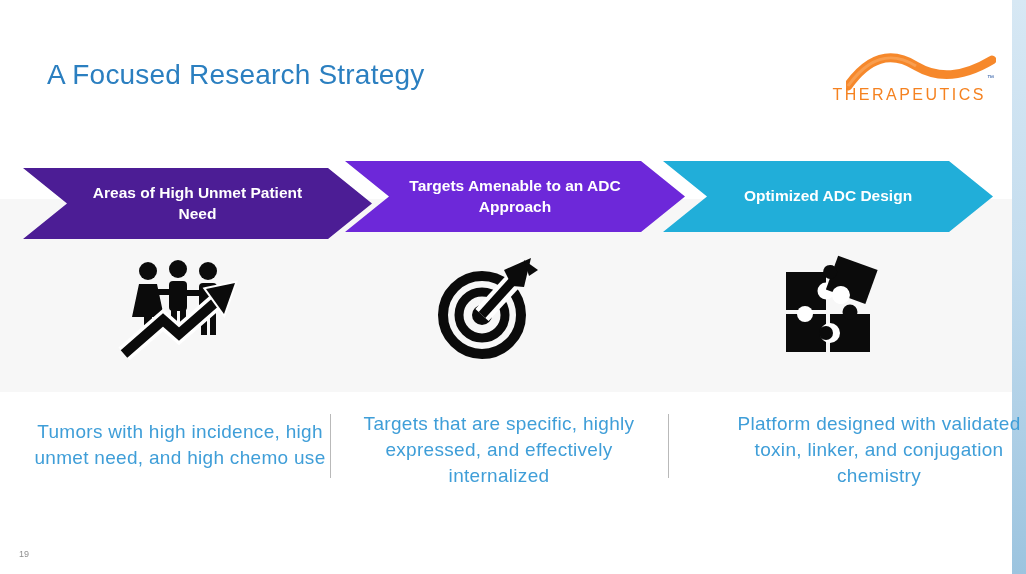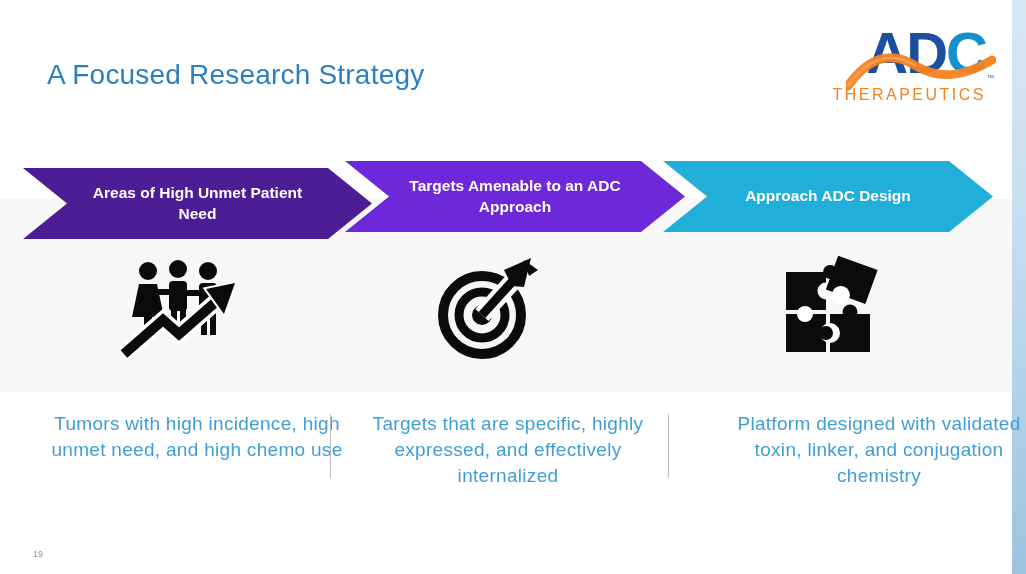--- a/index.html
+++ b/index.html
@@ -63,59 +63,58 @@
   .icon-box-1 { left:118px; top:258px; }
   .icon-box-2 { left:434px; top:256px; }
   .icon-box-3 { left:772px; top:254px; }
 
   
   .desc {
     position:absolute; top:411px; width:302px;
     text-align:center; font-size:19px; line-height:1.38;
     color:#3f9ed8; letter-spacing:0.3px;
   }
-  .desc-1 { left:46px; }
-  .desc-2 { left:357px; }
+  .desc-1 { left:29px;margin-top:8px; }
+  .desc-2 { left:348px; }
   .desc-3 { left:728px; }
 
   .v-divider {
     position:absolute; top:414px; width:1px; height:64px;
     background:#b9b9b9;
   }
   .v-divider-1 { left:330px; }
   .v-divider-2 { left:668px; }
 
   
   .page-number {
     position:absolute; left:19px; top:549px;
-    font-size:9px; color:#8f8f8f;margin-left:14px;
+    font-size:9px; color:#8f8f8f;
   }
 </style>
 </head>
 <body>
 
 <div class="band"></div>
 
 <div class="side-strip"></div>
 
 <div class="title">A Focused Research Strategy</div>
 
 <div class="logo">
-  <div class="logo-word"><span class="logo-a">A</span><span class="logo-d">D</span><span class="logo-c">C</span></div>
   <svg class="logo-swoosh" width="150" height="70" viewBox="0 0 150 70">
     <path d="M2,58 C22,30 44,22 70,38 C92,51 116,50 146,32" fill="none" stroke="#f58220" stroke-width="9" stroke-linecap="round" opacity="0.95"></path>
     <path d="M2,58 C22,30 44,22 70,38" fill="none" stroke="#f9a860" stroke-width="3" opacity="0.7"></path>
   </svg>
   <div class="logo-tm">™</div>
   <div class="logo-sub">THERAPEUTICS</div>
 </div>
 
 <div class="chevron chevron-1" style="background-color: #4c1d95; margin-top: 7px;">Areas of High Unmet Patient Need</div>
 <div class="chevron chevron-2" style="background-color: #6d28d9;">Targets Amenable to an ADC Approach</div>
-<div class="chevron chevron-3" style="background-color: rgb(33, 174, 217);">Approach ADC Design</div>
+<div class="chevron chevron-3" style="background-color: rgb(33, 174, 217);">Optimized ADC Design</div>
 
 <div class="icon-box icon-box-1">
   <svg width="124" height="102" viewBox="0 0 124 102">
     <g fill="#0b0b0b">
       <circle cx="30" cy="13" r="9"></circle>
       <circle cx="60" cy="11" r="9"></circle>
       <circle cx="90" cy="13" r="9"></circle>
 
       <polygon points="21,26 39,26 46,59 34,59 34,80 26,80 26,59 14,59"></polygon>
 

